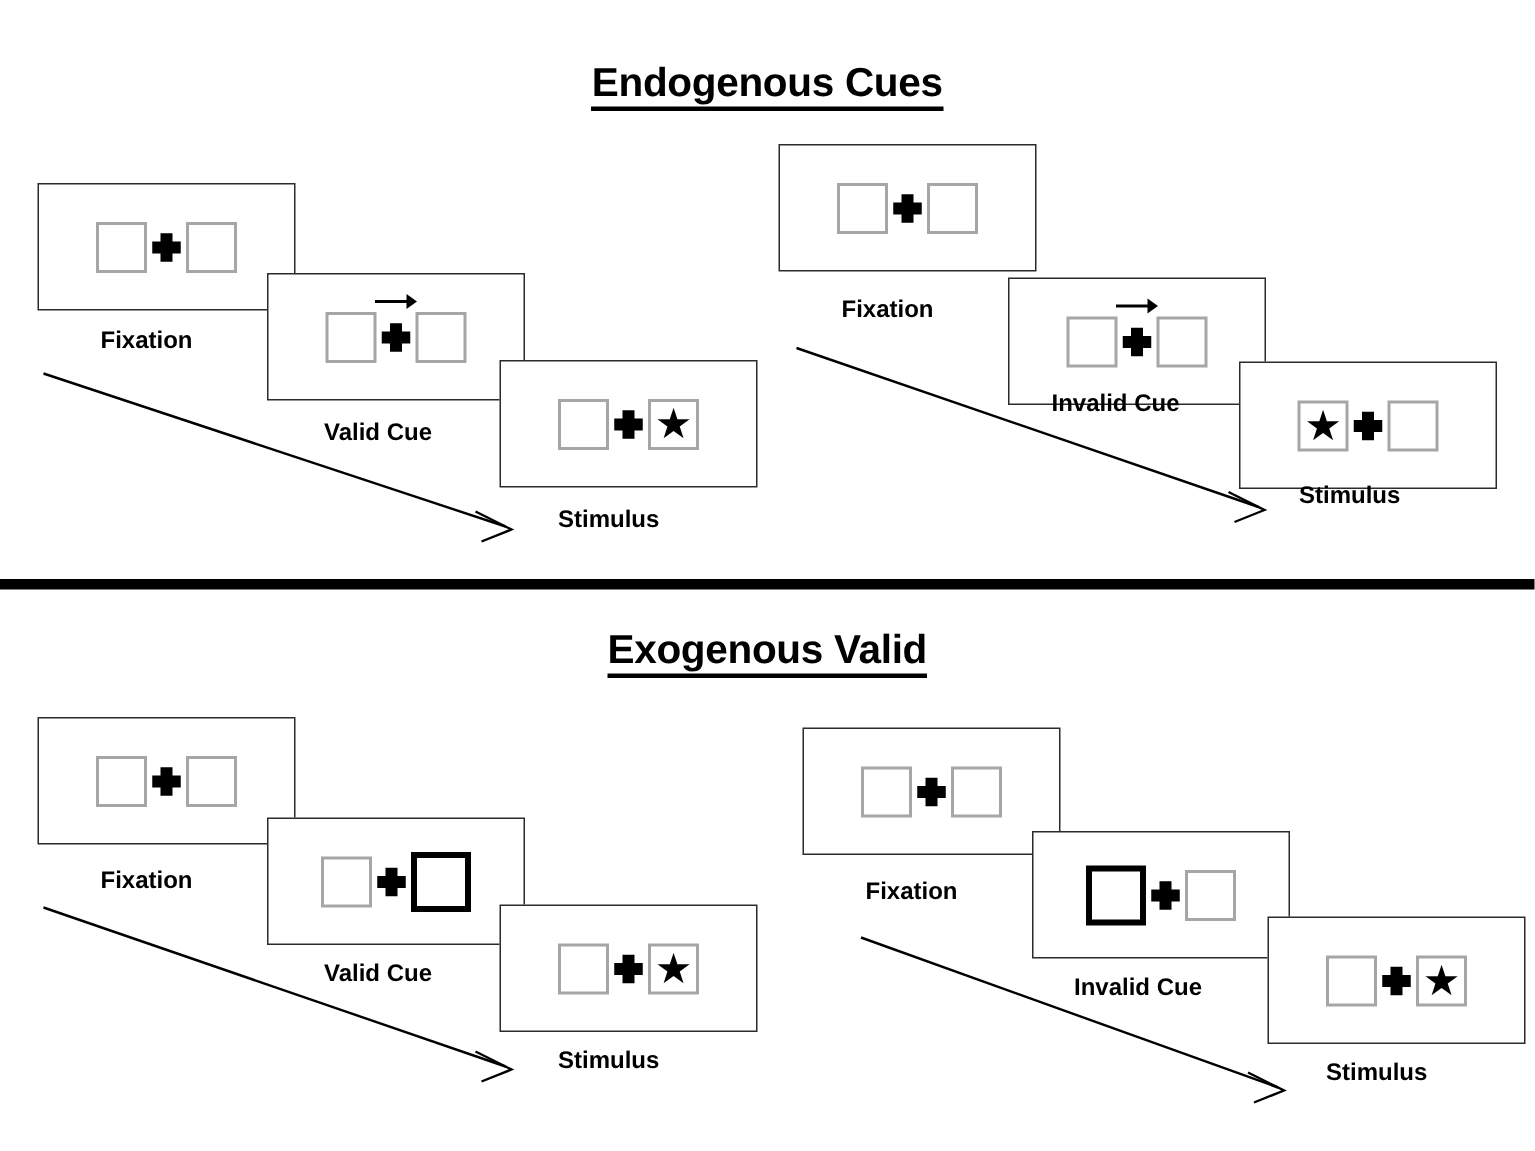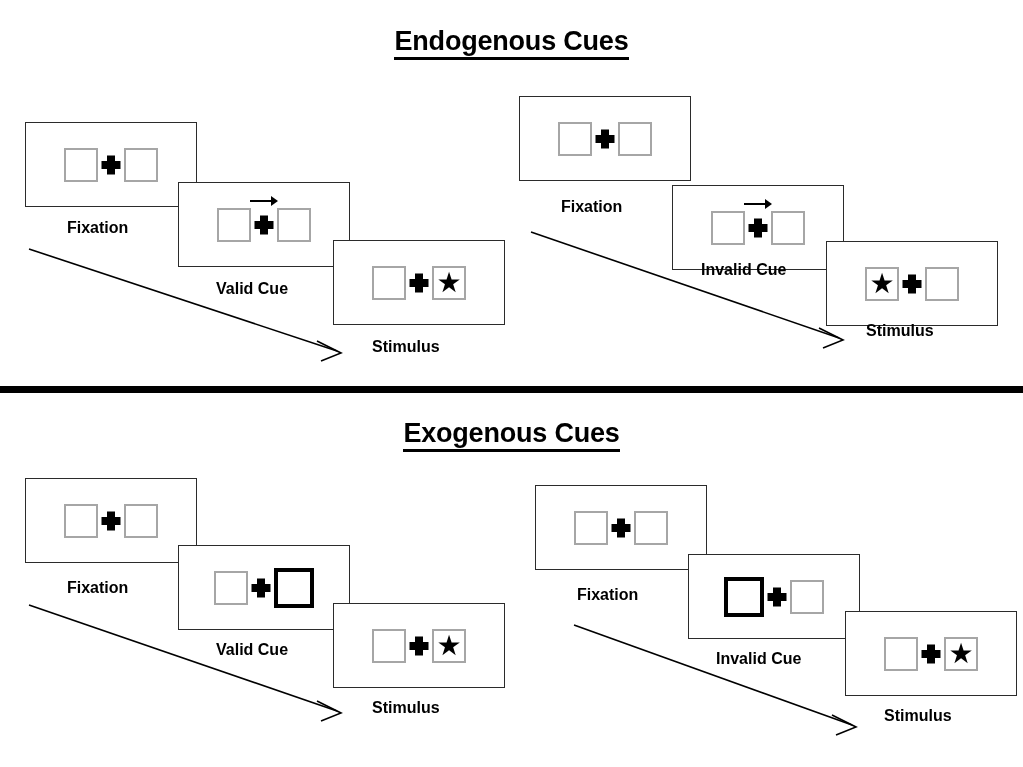--- a/index.html
+++ b/index.html
@@ -124,21 +124,21 @@
   .timeline {
     position: absolute;
     overflow: visible;
   }
 </style>
 </head>
 <body>
 
 <div class="section" style="top:0;height:390px;">
 
-  <div class="section-title" style="top:26px;">
+  <div class="section-title" style="top:40px;">
     <span>Endogenous Cues</span>
   </div>
 
   <svg class="timeline" style="left:25px; top:245px; width:330px; height:120px;" viewBox="0 0 330 120">
     <line x1="4" y1="4" x2="312" y2="106" stroke="#000" stroke-width="1.6"></line>
     <polyline points="292,96 316,108 296,116" fill="none" stroke="#000" stroke-width="1.6"></polyline>
   </svg>
 
   <div class="frame" style="left:25px; top:122px; width:172px; height:85px;">
     <div class="frame-inner">
@@ -229,21 +229,21 @@
   </div>
   <div class="caption" style="left:866px; top:322px;">Stimulus</div>
 
 </div>
 
 <div class="divider" style="top:386px;"></div>
 
 <div class="section" style="top:393px;height:374px;">
 
   <div class="section-title" style="top:25px;">
-    <span>Exogenous Cues</span>
+    <span>Exogenous Valid</span>
   </div>
 
   <svg class="timeline" style="left:25px; top:208px; width:330px; height:125px;" viewBox="0 0 330 125">
     <line x1="4" y1="4" x2="312" y2="110" stroke="#000" stroke-width="1.6"></line>
     <polyline points="292,100 316,112 296,120" fill="none" stroke="#000" stroke-width="1.6"></polyline>
   </svg>
 
   <div class="frame" style="left:25px; top:85px; width:172px; height:85px;">
     <div class="frame-inner">
       <div class="box" style="width:34px;height:34px;"></div>

